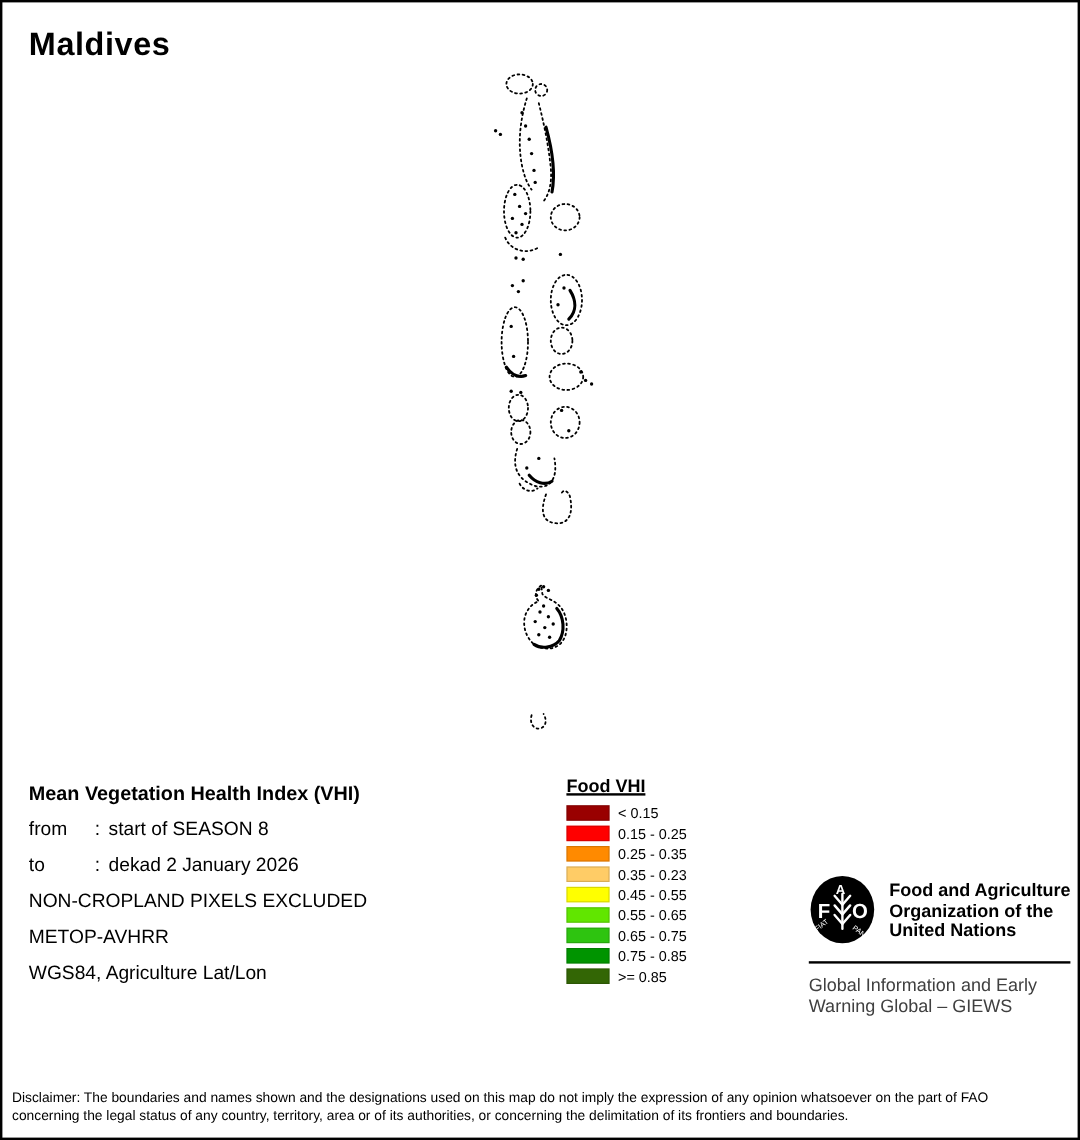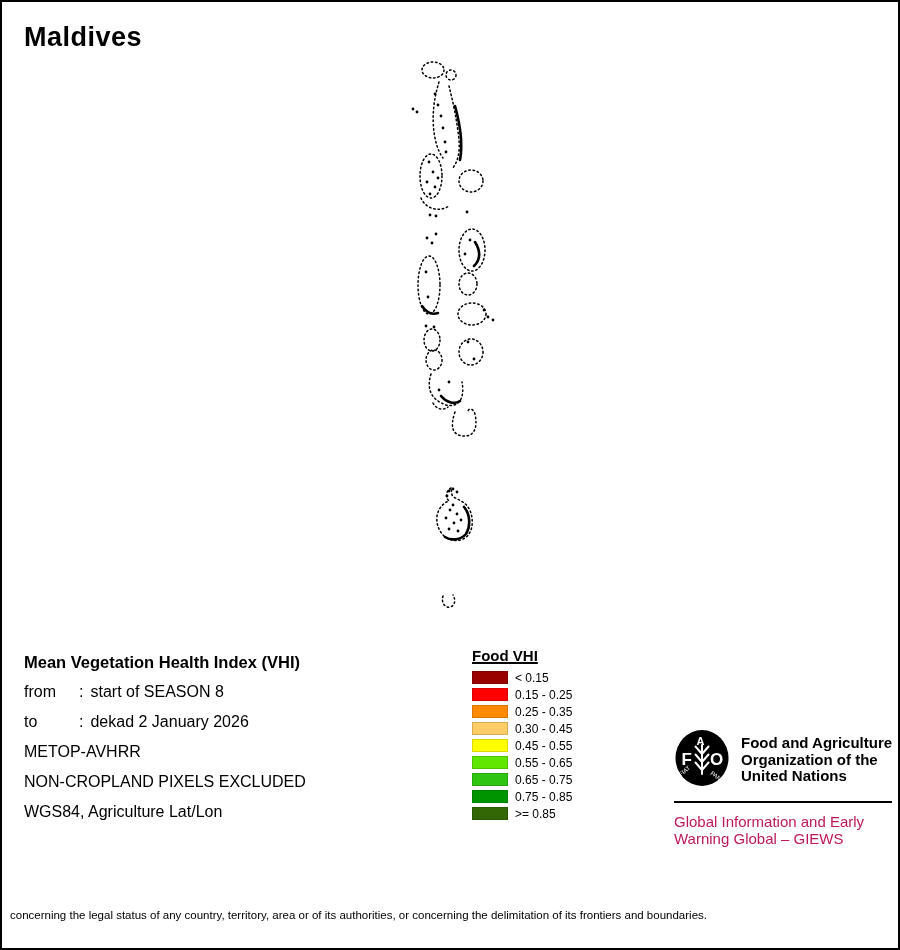--- a/index.html
+++ b/index.html
@@ -33,21 +33,21 @@
   .legend-status { margin-top:13px; }
   .legend-status .lrow { height:17px; }
   .legend-status .swatch { height:12px; }
   .legend-status .llabel { font-size:11.5px; }
 
   
   .fao { position:absolute; left:672px; top:726px; width:220px; }
   .fao-header { display:flex; gap:11px; align-items:flex-start; }
   .fao-org { font-weight:bold; font-size:15px; line-height:16.5px; padding-top:7px; }
   .fao-rule { border:none; border-top:2.5px solid #000; margin:13px 0 10px 0; width:218px; }
-  .fao-giews { font-size:15px; line-height:17px; color:#be185d; }
+  .fao-giews { font-size:15px; line-height:17px; color:#404040; }
 
   
   .disclaimer { position:absolute; left:8px; top:906px; font-size:11.5px; line-height:15px; }
   .disclaimer div { white-space:nowrap; }
 </style>
 </head>
 <body>
 
 <div class="page">
 
@@ -132,43 +132,43 @@
   </svg>
 
   <div class="info-block">
     <div class="info-line info-title">Mean Vegetation Health Index (VHI)</div>
     <div class="info-line">
       <span class="ilabel">from</span><span class="isep">:</span><span class="ival">start of SEASON 8</span>
     </div>
     <div class="info-line">
       <span class="ilabel">to</span><span class="isep">:</span><span class="ival">dekad 2 January 2026</span>
     </div>
+    <div class="info-line">NON-CROPLAND PIXELS EXCLUDED</div>
     <div class="info-line">METOP-AVHRR</div>
-    <div class="info-line">NON-CROPLAND PIXELS EXCLUDED</div>
     <div class="info-line">WGS84, Agriculture Lat/Lon</div>
   </div>
 
   <div class="legend">
     <div class="legend-title">Food VHI</div>
 
     <div class="lrow">
       <span class="swatch" style="background-color: rgb(153, 0, 0);"></span>
       <span class="llabel">&lt; 0.15</span>
     </div>
     <div class="lrow">
       <span class="swatch" style="background-color: rgb(255, 0, 0);"></span>
       <span class="llabel">0.15 - 0.25</span>
     </div>
     <div class="lrow">
       <span class="swatch" style="background-color: rgb(255, 138, 0);"></span>
       <span class="llabel">0.25 - 0.35</span>
     </div>
     <div class="lrow">
       <span class="swatch" style="background-color: rgb(255, 204, 102);"></span>
-      <span class="llabel">0.30 - 0.45</span>
+      <span class="llabel">0.35 - 0.23</span>
     </div>
     <div class="lrow">
       <span class="swatch" style="background-color: rgb(255, 255, 0);"></span>
       <span class="llabel">0.45 - 0.55</span>
     </div>
     <div class="lrow">
       <span class="swatch" style="background-color: rgb(97, 230, 0);"></span>
       <span class="llabel">0.55 - 0.65</span>
     </div>
     <div class="lrow">
@@ -209,16 +209,17 @@
       </div>
     </div>
     <hr class="fao-rule">
     <div class="fao-giews">
       <div>Global Information and Early</div>
       <div>Warning Global – GIEWS</div>
     </div>
   </div>
 
   <div class="disclaimer">
+    <div>Disclaimer: The boundaries and names shown and the designations used on this map do not imply the expression of any opinion whatsoever on the part of FAO</div>
     <div>concerning the legal status of any country, territory, area or of its authorities, or concerning the delimitation of its frontiers and boundaries.</div>
   </div>
 
 </div>
 
 </body></html>

